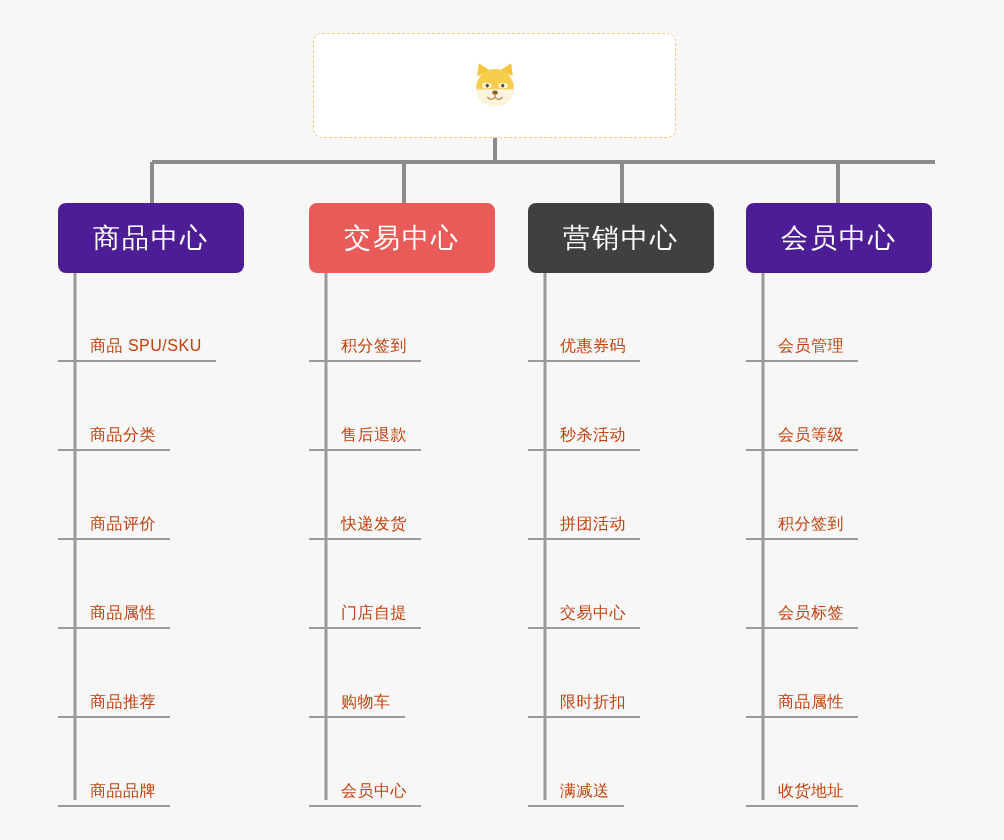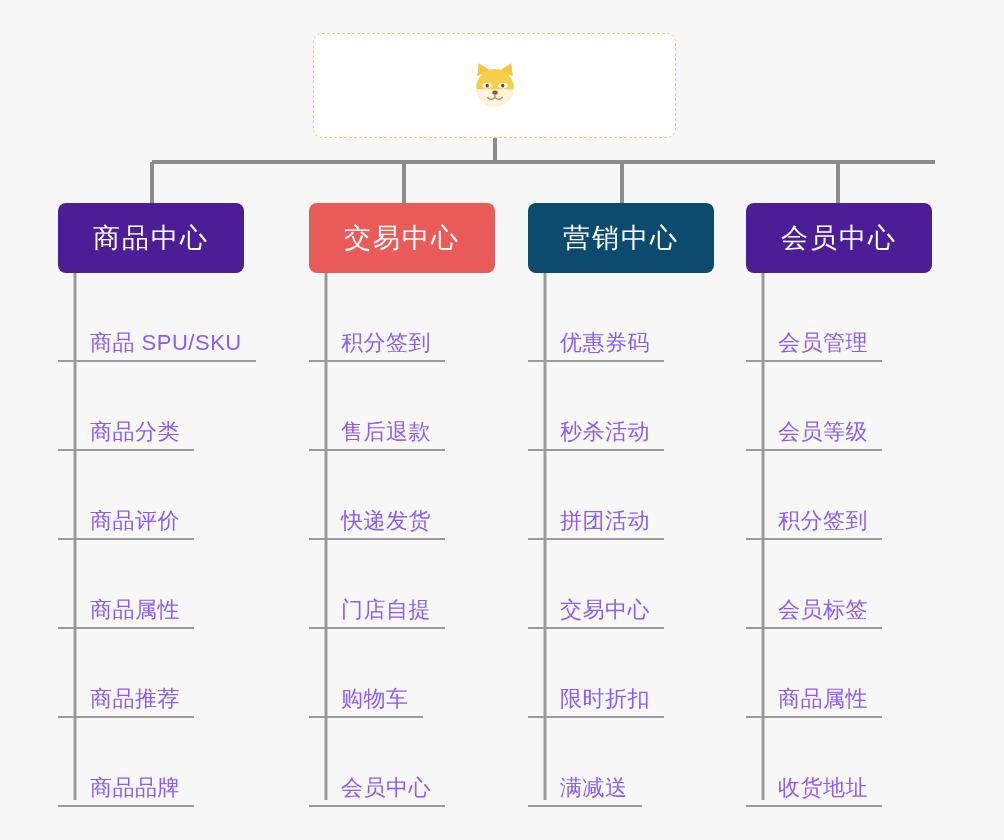--- a/index.html
+++ b/index.html
@@ -95,22 +95,22 @@
   .leaf-inner {
     position: absolute;
     left: 0;
     bottom: 0;
     display: inline-block;
     border-bottom: 2px solid #9a9a9a;
     padding: 0 14px 4px 32px;
     white-space: nowrap;
   }
   .leaf-label {
-    font-size: 22px;
-    color: #8b5cf6;
+    font-size: 16px;
+    color: #c2410c;
     line-height: 1.25;
     letter-spacing: 0.5px;
   }
 </style>
 </head>
 <body>
 
 <div id="canvas">
 
   <svg id="links" viewBox="0 0 1004 840" width="1004" height="840" aria-hidden="true">
@@ -223,21 +223,21 @@
       </div>
       <div class="leaf">
         <div class="leaf-inner">
           <span class="leaf-label">会员中心</span>
         </div>
       </div>
     </div>
   </div>
 
   <div class="column" style="left:528px;">
-    <div class="cat-box" style="left:0; width:186px; background:#0c4a6e;">
+    <div class="cat-box" style="left:0; width:186px; background:#404040;">
       <span>营销中心</span>
     </div>
     <div class="leaf-list">
       <div class="leaf">
         <div class="leaf-inner">
           <span class="leaf-label">优惠券码</span>
         </div>
       </div>
       <div class="leaf">
         <div class="leaf-inner">

